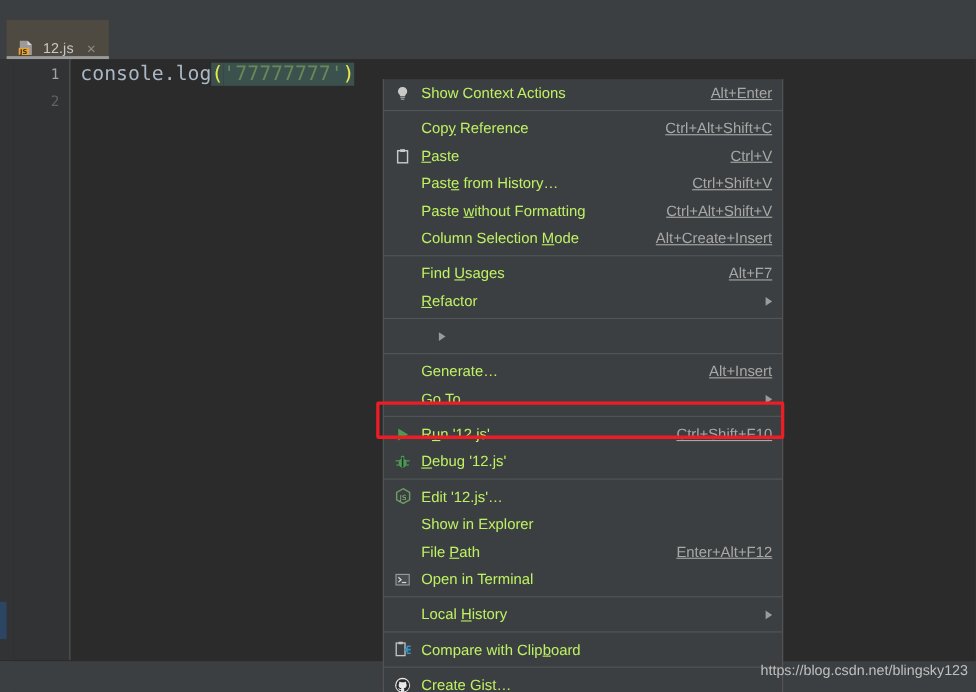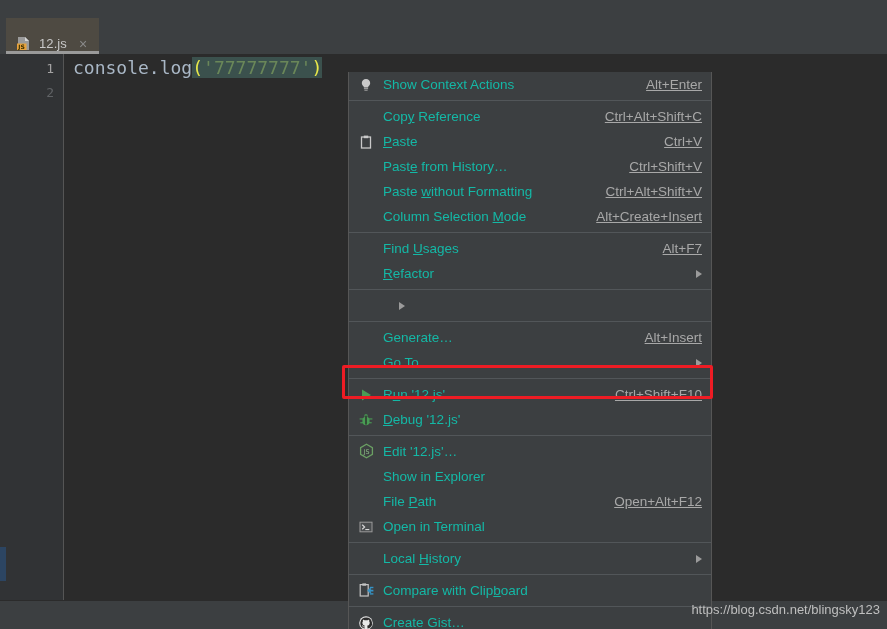--- a/index.html
+++ b/index.html
@@ -106,21 +106,21 @@
     position: relative; display: flex; align-items: center;
     height: 25px; padding: 0 9px 0 8px;
     color: #bbbbbb;
     white-space: nowrap;
   }
   .ctx-icon {
     width: 18px; height: 18px; margin-right: 8px;
     flex: 0 0 18px;
     display: flex; align-items: center; justify-content: center;
   }
-  .ctx-label { flex: 1 1 auto; color: #14b8a6; font-size: 13.5px; }
+  .ctx-label { flex: 1 1 auto; color: #bef264; font-size: 13.5px; }
   .ctx-label u { text-decoration: underline; text-underline-offset: 1px; }
   .ctx-accel {
     color: #a8a8a8; font-size: 13.5px; margin-left: 16px;
     flex: 0 0 auto;
     text-decoration: underline;
   }
   .ctx-arrow {
     flex: 0 0 auto; margin-left: 16px;
     width: 0; height: 0;
     border-left: 6px solid #9b9b9b;
@@ -288,21 +288,21 @@
         </span>
         <span class="ctx-label">Edit '12.js'…</span>
       </div>
       <div class="ctx-item">
         <span class="ctx-icon"></span>
         <span class="ctx-label">Show in Explorer</span>
       </div>
       <div class="ctx-item">
         <span class="ctx-icon"></span>
         <span class="ctx-label">File <u>P</u>ath</span>
-        <span class="ctx-accel">Open+Alt+F12</span>
+        <span class="ctx-accel">Enter+Alt+F12</span>
       </div>
       <div class="ctx-item">
         <span class="ctx-icon">
           <svg width="16" height="16" viewBox="0 0 16 16">
             <rect x="2" y="3.2" width="12" height="9.6" fill="#4a4d4f" stroke="#9b9b9b" stroke-width="1"></rect>
             <path d="M4.2 5.8 L6.6 8 L4.2 10.2" fill="none" stroke="#d6d6d6" stroke-width="1.2"></path>
             <rect x="7.3" y="10" width="4" height="1.1" fill="#d6d6d6"></rect>
           </svg>
         </span>
         <span class="ctx-label">Open in Terminal</span>

